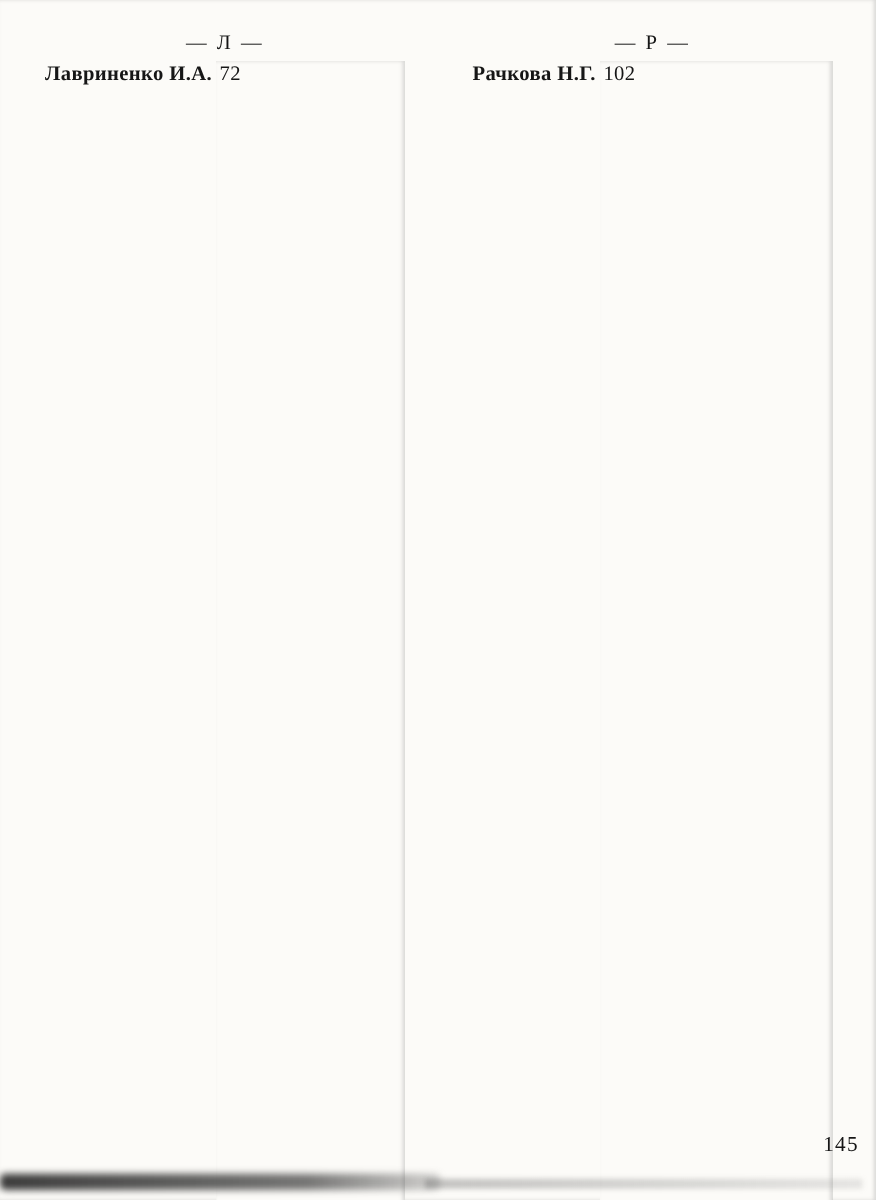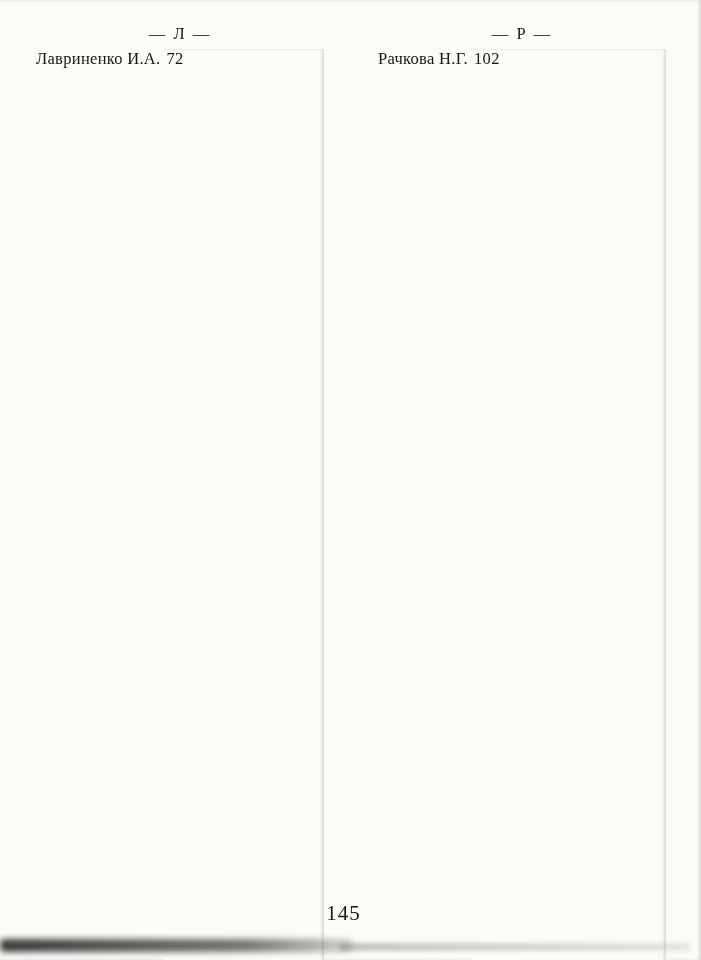--- a/index.html
+++ b/index.html
@@ -43,20 +43,21 @@
   .entry {
     display: flex;
     align-items: baseline;
     font-size: 16.5px;
     line-height: 19.6px;
     white-space: nowrap;
   }
   .entry .name {
     padding-right: 3px;
     letter-spacing: 0.3px;
+    font-weight: bold;
   }
   .entry .leader {
     flex: 1;
     overflow: hidden;
     white-space: nowrap;
     color: #222;
   }
   .entry .leader::after {
     content: "..............................................................................";
     letter-spacing: 1.6px;
@@ -64,22 +65,22 @@
   }
   .entry .page {
     padding-left: 3px;
     letter-spacing: 0.3px;
   }
   .page-number {
     position: absolute;
     left: 0;
     right: 14px;
     bottom: 34px;
-    text-align: center;
-    font-size: 21px;
+    text-align: right;
+    font-size: 17px;
     letter-spacing: 1px;
   }
   .scan-artifact-dark {
     position: absolute;
     left: 0;
     bottom: 8px;
     width: 352px;
     height: 13px;
     background: linear-gradient(to right, rgba(25,25,25,0.85), rgba(45,45,45,0.65) 70%, rgba(80,80,80,0.25));
     filter: blur(3px);

